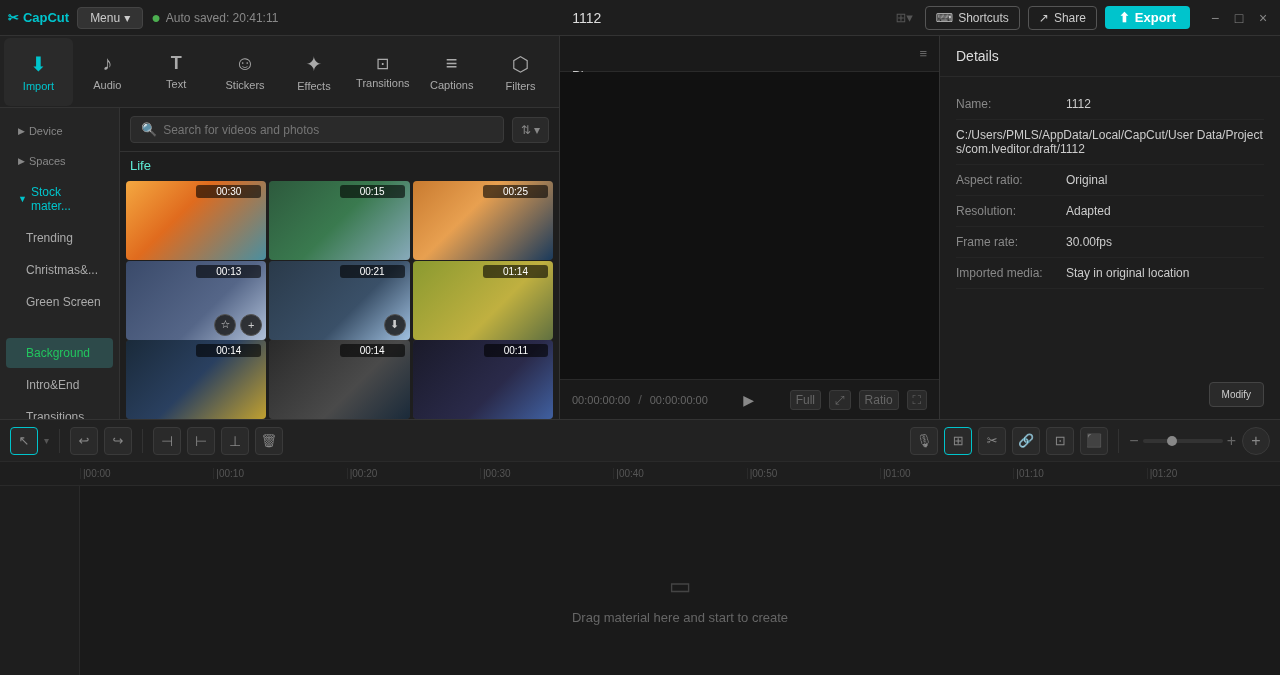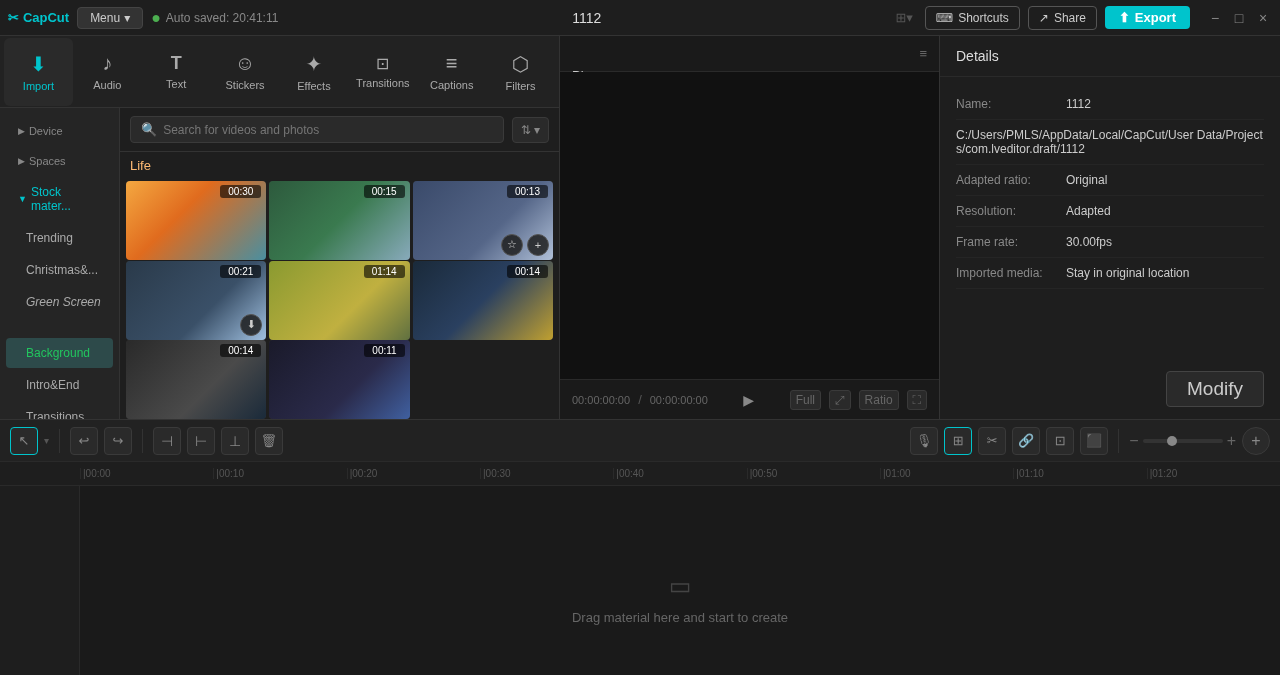--- a/index.html
+++ b/index.html
@@ -94,36 +94,36 @@
     .search-input-wrap input {
       background: transparent; border: none; color: #aaa; font-size: 12px;
       outline: none; width: 100%;
     }
     .search-icon { color: #666; font-size: 13px; }
     .filter-btn {
       display: flex; align-items: center; gap: 3px;
       background: #2a2a2a; border: 1px solid #3a3a3a; border-radius: 4px;
       padding: 5px 8px; cursor: pointer; color: #888; font-size: 12px;
     }
-    .section-label { padding: 6px 10px; color: #fdba74; font-size: 13px; font-weight: 500; }
+    .section-label { padding: 6px 10px; color: #5eead4; font-size: 13px; font-weight: 500; }
     .media-grid {
       display: grid; grid-template-columns: repeat(3, 1fr); gap: 3px;
       padding: 2px 6px; overflow-y: auto; flex: 1;
     }
     .media-thumb {
       position: relative; aspect-ratio: 16/9; border-radius: 4px; overflow: hidden;
       background: #333; cursor: pointer;
     }
     .thumb-bg {
       width: 100%; height: 100%; position: absolute; top: 0; left: 0;
     }
     .thumb-duration {
       position: absolute; top: 4px; right: 5px;
       background: rgba(0,0,0,0.6); color: #fff; font-size: 10px;
-      padding: 1px 8px; border-radius: 3px;
+      padding: 1px 20px; border-radius: 3px;
     }
     .thumb-actions {
       position: absolute; bottom: 4px; right: 4px;
       display: flex; gap: 4px; opacity: 0; transition: opacity 0.2s;
     }
     .thumb-actions.visible { opacity: 1; }
     .thumb-action-btn {
       width: 22px; height: 22px; border-radius: 50%; background: rgba(30,30,30,0.85);
       display: flex; align-items: center; justify-content: center;
       color: #ccc; font-size: 11px; cursor: pointer; border: 1px solid #555;
@@ -176,21 +176,21 @@
     .details-header {
       padding: 12px 16px; border-bottom: 1px solid #2a2a2a; font-size: 14px; color: #ddd; font-weight: 500;
     }
     .details-body { padding: 12px 16px; flex: 1; }
     .detail-row { display: flex; padding: 8px 0; border-bottom: 1px solid #252525; }
     .detail-label { width: 110px; color: #888; font-size: 12px; flex-shrink: 0; }
     .detail-value { color: #ccc; font-size: 12px; word-break: break-all; }
     .details-footer { padding: 12px 16px; display: flex; justify-content: flex-end; }
     .modify-btn {
       background: #2a2a2a; border: 1px solid #444; color: #ccc;
-      padding: 6px 20px; border-radius: 4px; cursor: pointer; font-size: 19px;
+      padding: 6px 12px; border-radius: 4px; cursor: pointer; font-size: 10px;
     }
 
     
     .app-container {
       position: relative; width: 1280px; height: 675px; overflow: hidden;
     }
     .top-section {
       display: flex; height: 383px;
     }
     .bottom-section {
@@ -335,21 +335,21 @@
           <div class="sidebar-item expanded">
             <span style="font-size:9px;">▼</span>
             <span>Stock mater...</span>
           </div>
           <div class="sidebar-item" style="padding-left:20px;">
             <span>Trending</span>
           </div>
           <div class="sidebar-item" style="padding-left:20px;">
             <span>Christmas&amp;...</span>
           </div>
-          <div class="sidebar-item" style="padding-left:20px;font-style:italic;">
+          <div class="sidebar-item" style="padding-left:20px;">
             <span>Green Screen</span>
           </div>
           <div class="sidebar-item active" style="padding-left:20px;">
             <span>Background</span>
           </div>
           <div class="sidebar-item" style="padding-left:20px;align-items:flex-end;">
             <span>Intro&amp;End</span>
           </div>
           <div class="sidebar-item" style="padding-left:20px;">
             <span>Transitions</span>
@@ -370,20 +370,24 @@
           <div class="section-label">Life</div>
           <div class="media-grid">
 
             <div class="media-thumb">
               <div class="thumb-bg thumb-beach"></div>
               <div class="thumb-duration">00:30</div>
             </div>
             <div class="media-thumb">
               <div class="thumb-bg thumb-forest"></div>
               <div class="thumb-duration">00:15</div>
+            </div>
+            <div class="media-thumb">
+              <div class="thumb-bg thumb-group"></div>
+              <div class="thumb-duration">00:25</div>
             </div>
 
             <div class="media-thumb">
               <div class="thumb-bg thumb-plane"></div>
               <div class="thumb-duration">00:13</div>
               <div class="thumb-actions visible">
                 <div class="thumb-action-btn">☆</div>
                 <div class="thumb-action-btn">+</div>
               </div>
             </div>
@@ -439,21 +443,21 @@
       <div class="details-header">Details</div>
       <div class="details-body">
         <div class="detail-row">
           <span class="detail-label">Name:</span>
           <span class="detail-value">1112</span>
         </div>
         <div class="detail-row">
           <span class="detail-value">C:/Users/PMLS/AppData/Local/CapCut/User Data/Projects/com.lveditor.draft/1112</span>
         </div>
         <div class="detail-row">
-          <span class="detail-label">Adapted ratio:</span>
+          <span class="detail-label">Aspect ratio:</span>
           <span class="detail-value">Original</span>
         </div>
         <div class="detail-row">
           <span class="detail-label">Resolution:</span>
           <span class="detail-value">Adapted</span>
         </div>
         <div class="detail-row">
           <span class="detail-label">Frame rate:</span>
           <span class="detail-value">30.00fps</span>
         </div>

